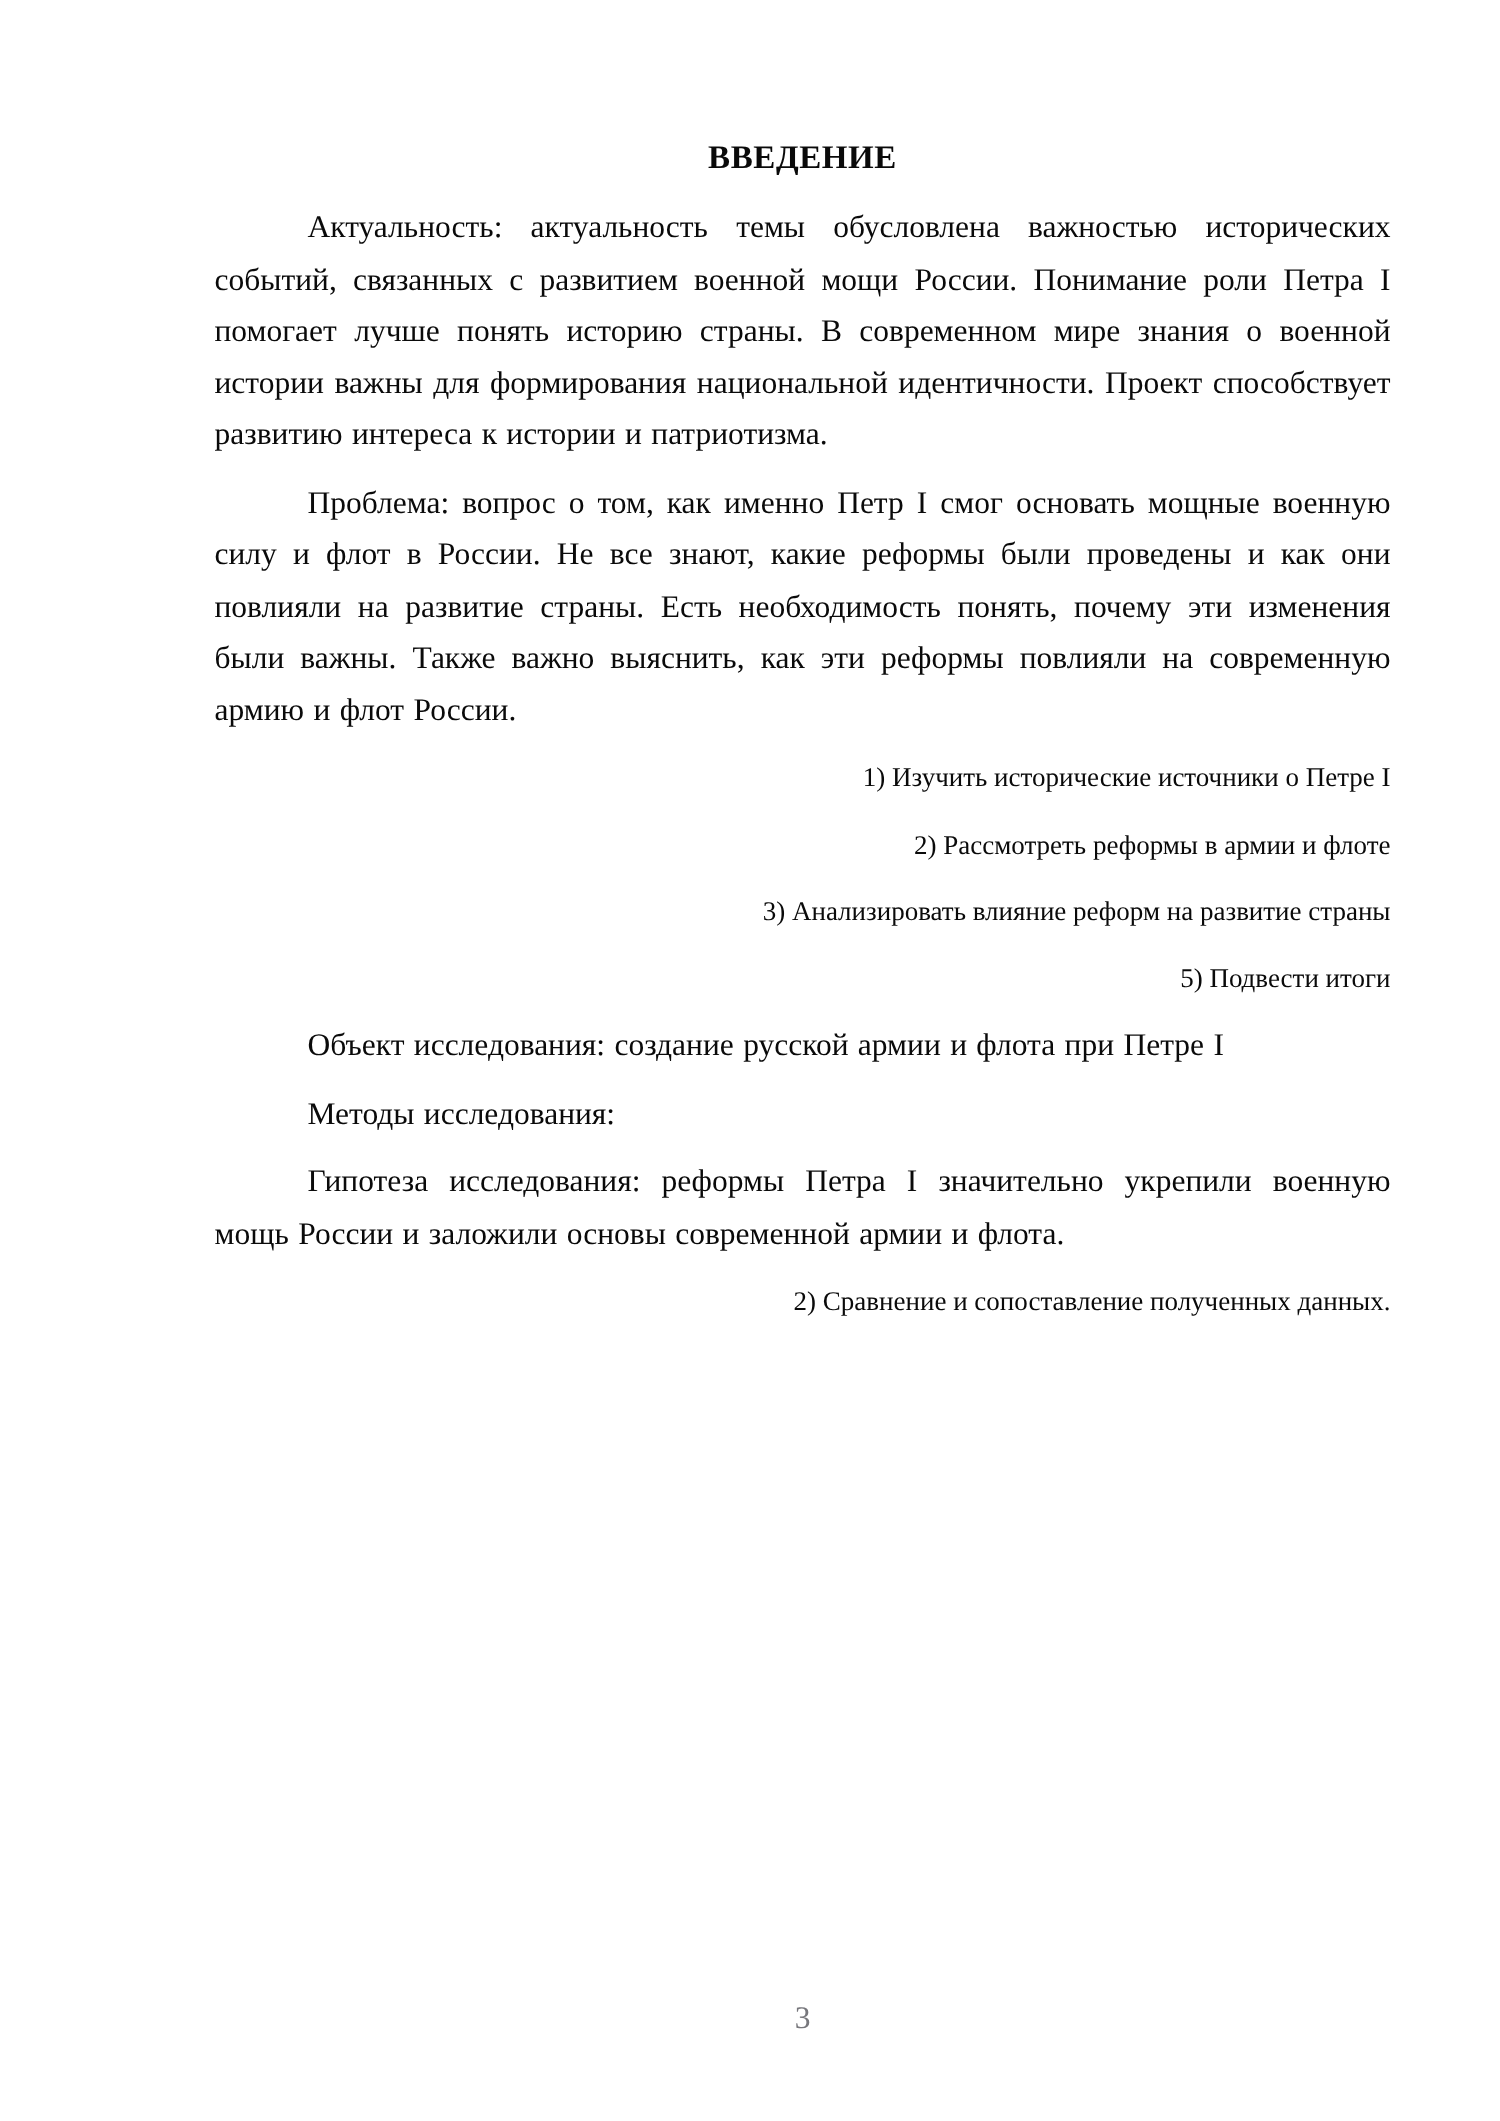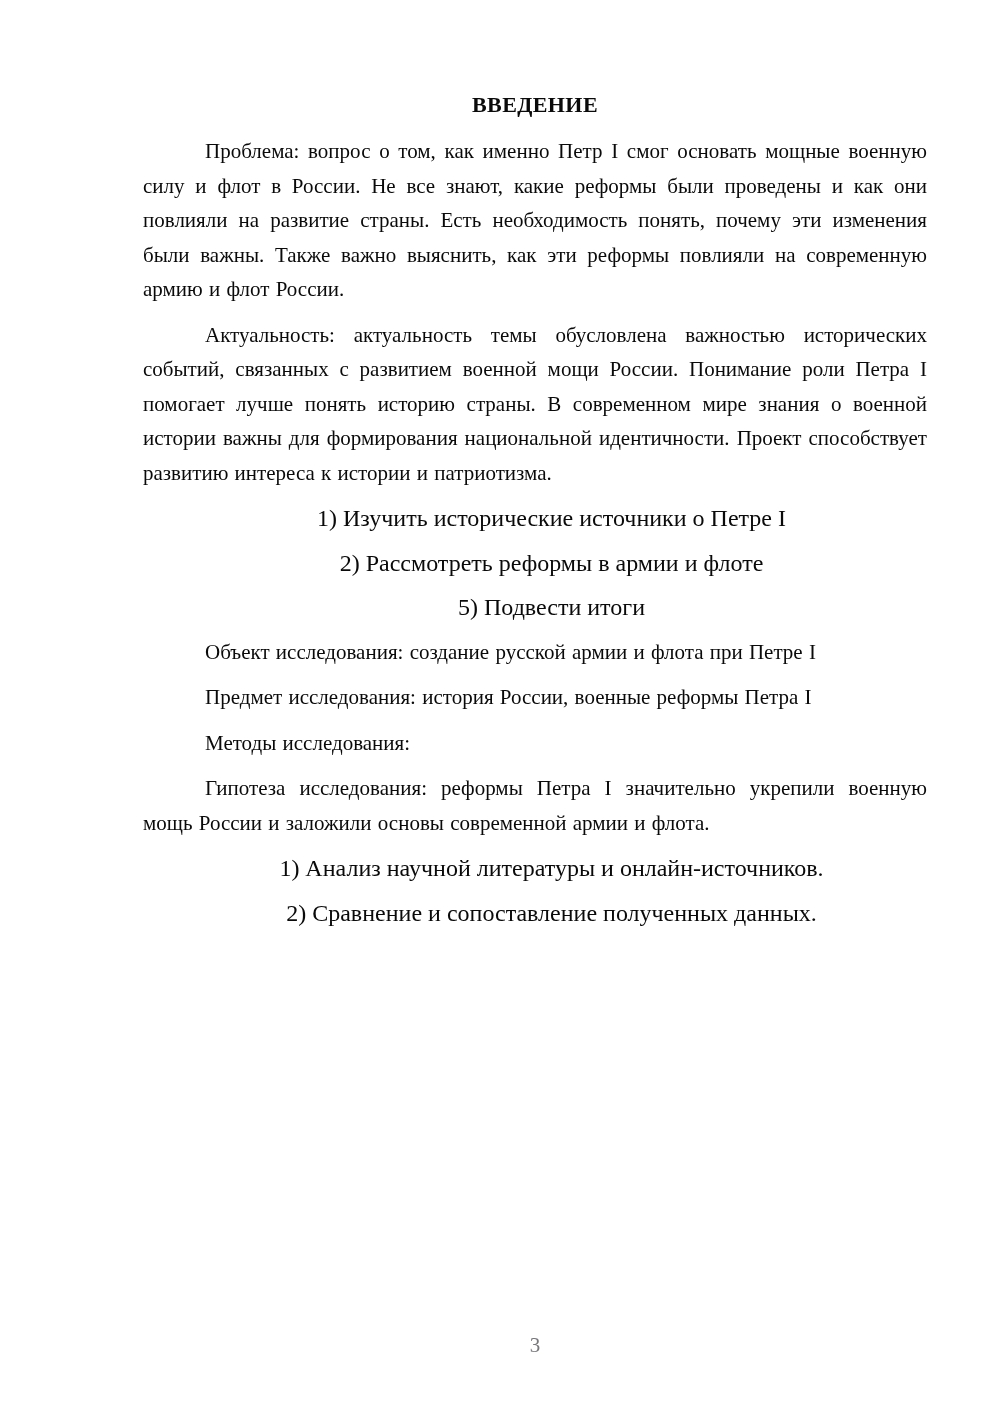--- a/index.html
+++ b/index.html
@@ -28,23 +28,23 @@
   }
   .para {
     font-size: 21px;
     line-height: 34.5px;
     text-align: justify;
     text-indent: 62px;
     margin-bottom: 11px;
     word-spacing: 1px;
   }
   .list-item {
-    font-size: 24px;
+    font-size: 18px;
     line-height: 34.5px;
-    text-align: center;
+    text-align: right;
     padding-left: 33px;
     margin-bottom: 10px;
   }
   .page-footer {
     position: absolute;
     top: 1328px;
     left: 143px;
     width: 784px;
     text-align: center;
     font-size: 21px;
@@ -52,42 +52,41 @@
     color: var(--page-number-color, #77777c);
   }
 </style>
 </head>
 <body>
 
 <main class="page">
 
   <h1 class="title">ВВЕДЕНИЕ</h1>
 
+  <p class="para">Актуальность: актуальность темы обусловлена важностью исторических событий, связанных с развитием военной мощи России. Понимание роли Петра I помогает лучше понять историю страны. В современном мире знания о военной истории важны для формирования национальной идентичности. Проект способствует развитию интереса к истории и патриотизма.</p>
+
   <p class="para">Проблема: вопрос о том, как именно Петр I смог основать мощные военную силу и флот в России. Не все знают, какие реформы были проведены и как они повлияли на развитие страны. Есть необходимость понять, почему эти изменения были важны. Также важно выяснить, как эти реформы повлияли на современную армию и флот России.</p>
-
-  <p class="para">Актуальность: актуальность темы обусловлена важностью исторических событий, связанных с развитием военной мощи России. Понимание роли Петра I помогает лучше понять историю страны. В современном мире знания о военной истории важны для формирования национальной идентичности. Проект способствует развитию интереса к истории и патриотизма.</p>
 
 
 
   <p class="list-item">1) Изучить исторические источники о Петре I</p>
 
   <p class="list-item">2) Рассмотреть реформы в армии и флоте</p>
 
+  <p class="list-item">3) Анализировать влияние реформ на развитие страны</p>
 
 
   <p class="list-item">5) Подвести итоги</p>
 
   <p class="para">Объект исследования: создание русской армии и флота при Петре I</p>
 
-  <p class="para">Предмет исследования: история России, военные реформы Петра I</p>
 
   <p class="para">Методы исследования:</p>
 
   <p class="para">Гипотеза исследования: реформы Петра I значительно укрепили военную мощь России и заложили основы современной армии и флота.</p>
 
-  <p class="list-item">1) Анализ научной литературы и онлайн-источников.</p>
 
   <p class="list-item">2) Сравнение и сопоставление полученных данных.</p>
 
 
   <div class="page-footer">3</div>
 
 </main>
 
 </body></html>

